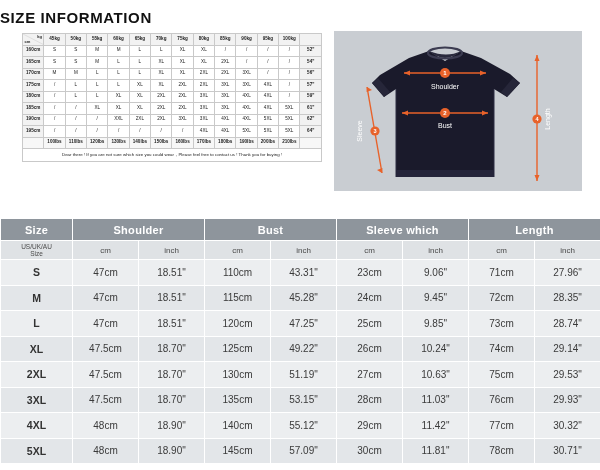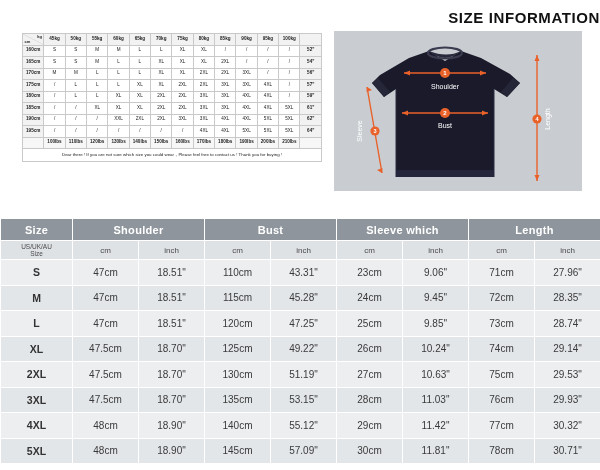--- a/index.html
+++ b/index.html
@@ -7,21 +7,21 @@
   body {
     width:600px; height:470px;
     background:#ffffff;
     font-family:"Liberation Sans", sans-serif;
     overflow:hidden;
     position:relative;
   }
 
   
   #title {
-    text-align:right;
+    text-align:left;
     font-size:15px;
     font-weight:bold;
     letter-spacing:0.6px;
     color:#111;
     padding-top:9px;
     padding-bottom:5px;
   }
 
   
   #top-block {

